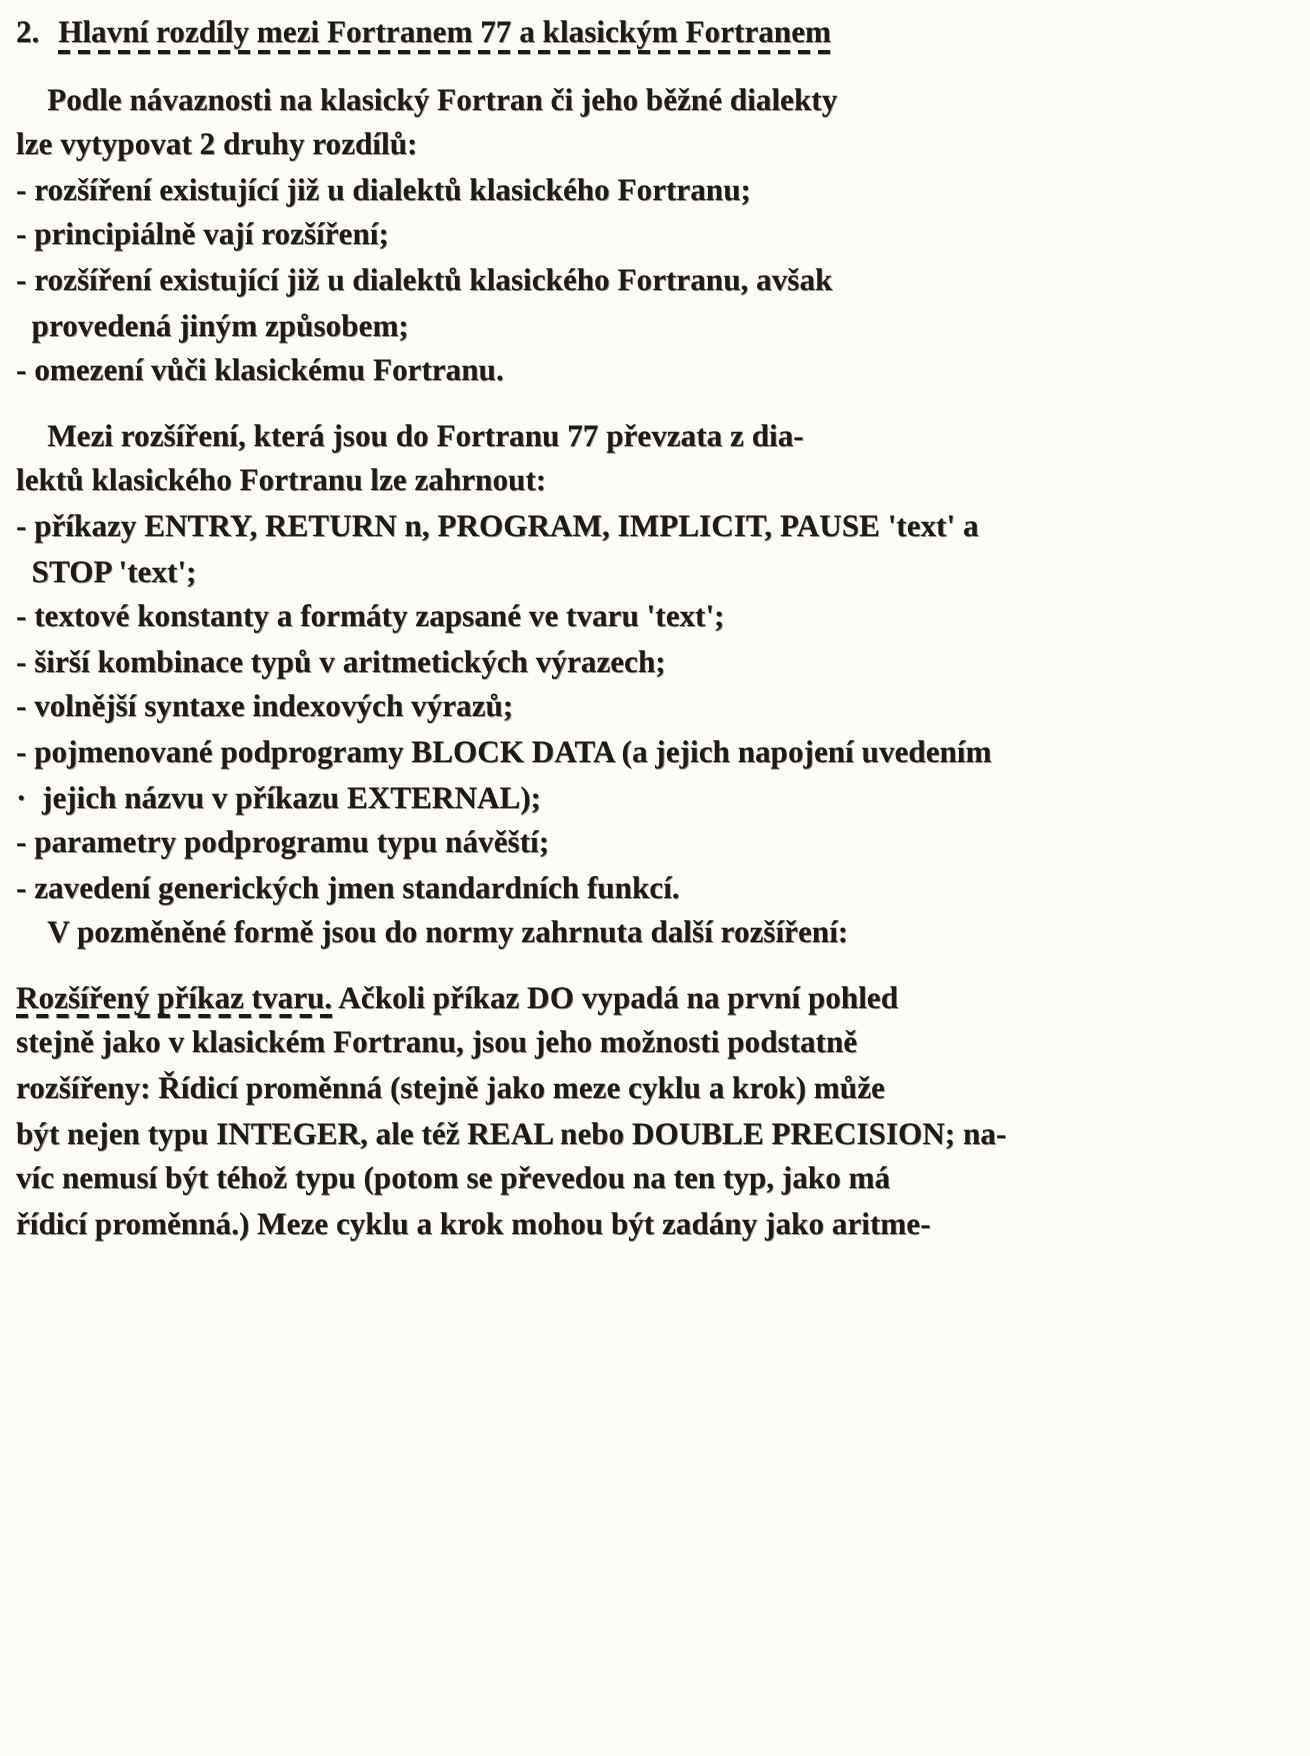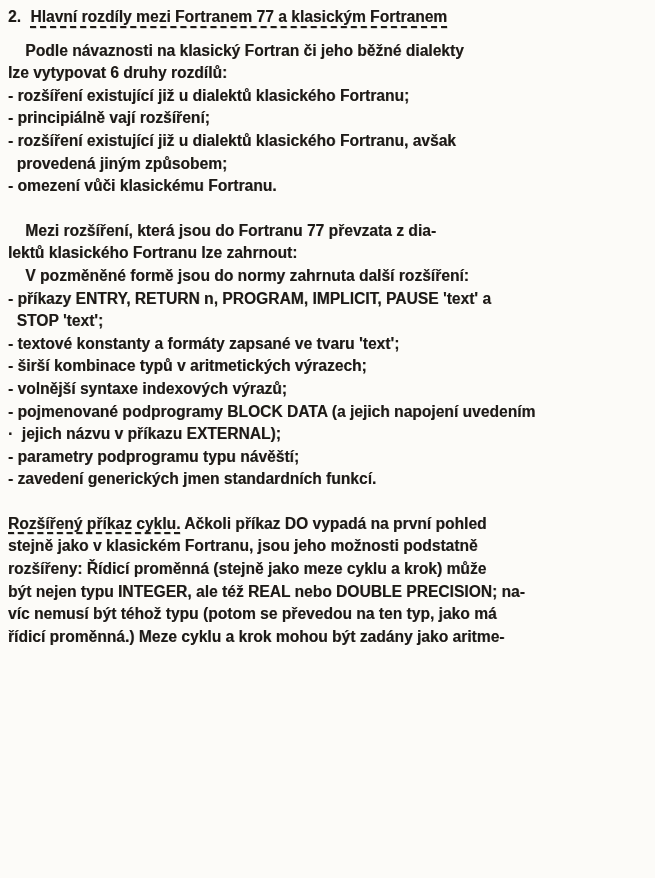--- a/index.html
+++ b/index.html
@@ -8,21 +8,21 @@
     background: #ffffff;
   }
   .page {
     position: relative;
     width: 655px;
     height: 878px;
     box-sizing: border-box;
     background: #fcfbf8;
     overflow: hidden;
     padding: 6px 6px 0 8px;
-    font-family: Liberation Sans, sans-serif;
+    font-family: Liberation Serif, serif;
     font-size: 15.6px;
     line-height: 22.6px;
     font-weight: 700;
     color: #1d1a17;
     text-shadow: 0.4px 0.4px 0 rgba(30,25,20,0.45);
   }
   .heading {
     margin: 0 0 11px 0;
     font-size: 15.6px;
     white-space: pre-wrap;
@@ -31,21 +31,21 @@
   .underlined {
     text-decoration: underline;
     text-decoration-style: dashed;
     text-decoration-thickness: 2px;
     text-underline-offset: 4px;
   }
   .para {
     white-space: pre-wrap;
     margin: 0;
   }
-  .gap { margin-top: 22px; }
+  .gap { margin-top: 10px; }
   
   .speckles {
     position: absolute;
     top: 0; left: 0;
     width: 2px; height: 2px;
     border-radius: 50%;
     background: transparent;
     pointer-events: none;
     box-shadow:
       612px 60px 0 #6d675f, 640px 140px 0 #837c72, 597px 233px 0 #4d4840,
@@ -62,45 +62,45 @@
 </style>
 </head>
 <body>
 
 <div class="page">
   <div class="speckles"></div>
 
   <div class="heading"><span class="hnum">2.</span><span class="underlined">Hlavní rozdíly mezi Fortranem 77 a klasickým Fortranem</span></div>
 
   <div class="para">    Podle návaznosti na klasický Fortran či jeho běžné dialekty
-lze vytypovat 6 druhy rozdílů:</div>
+lze vytypovat 2 druhy rozdílů:</div>
 
   <div class="para">- rozšíření existující již u dialektů klasického Fortranu;
 - principiálně vají rozšíření;
 - rozšíření existující již u dialektů klasického Fortranu, avšak
   provedená jiným způsobem;
 - omezení vůči klasickému Fortranu.</div>
 
   <div class="para gap">    Mezi rozšíření, která jsou do Fortranu 77 převzata z dia-
 lektů klasického Fortranu lze zahrnout:</div>
-
-  <div class="para">    V pozměněné formě jsou do normy zahrnuta další rozšíření:</div>
 
   <div class="para">- příkazy ENTRY, RETURN n, PROGRAM, IMPLICIT, PAUSE 'text' a
   STOP 'text';
 - textové konstanty a formáty zapsané ve tvaru 'text';
 - širší kombinace typů v aritmetických výrazech;
 - volnější syntaxe indexových výrazů;
 - pojmenované podprogramy BLOCK DATA (a jejich napojení uvedením
 ·  jejich názvu v příkazu EXTERNAL);
 - parametry podprogramu typu návěští;
 - zavedení generických jmen standardních funkcí.</div>
 
+  <div class="para">    V pozměněné formě jsou do normy zahrnuta další rozšíření:</div>
 
 
 
-  <div class="para gap"><span class="underlined">Rozšířený příkaz cyklu.</span><span> Ačkoli příkaz DO vypadá na první pohled
+
+  <div class="para gap"><span class="underlined">Rozšířený příkaz tvaru.</span><span> Ačkoli příkaz DO vypadá na první pohled
 stejně jako v klasickém Fortranu, jsou jeho možnosti podstatně
 rozšířeny: Řídicí proměnná (stejně jako meze cyklu a krok) může
 být nejen typu INTEGER, ale též REAL nebo DOUBLE PRECISION; na-
 víc nemusí být téhož typu (potom se převedou na ten typ, jako má
 řídicí proměnná.) Meze cyklu a krok mohou být zadány jako aritme-</span></div>
 </div>
 
 </body></html>

